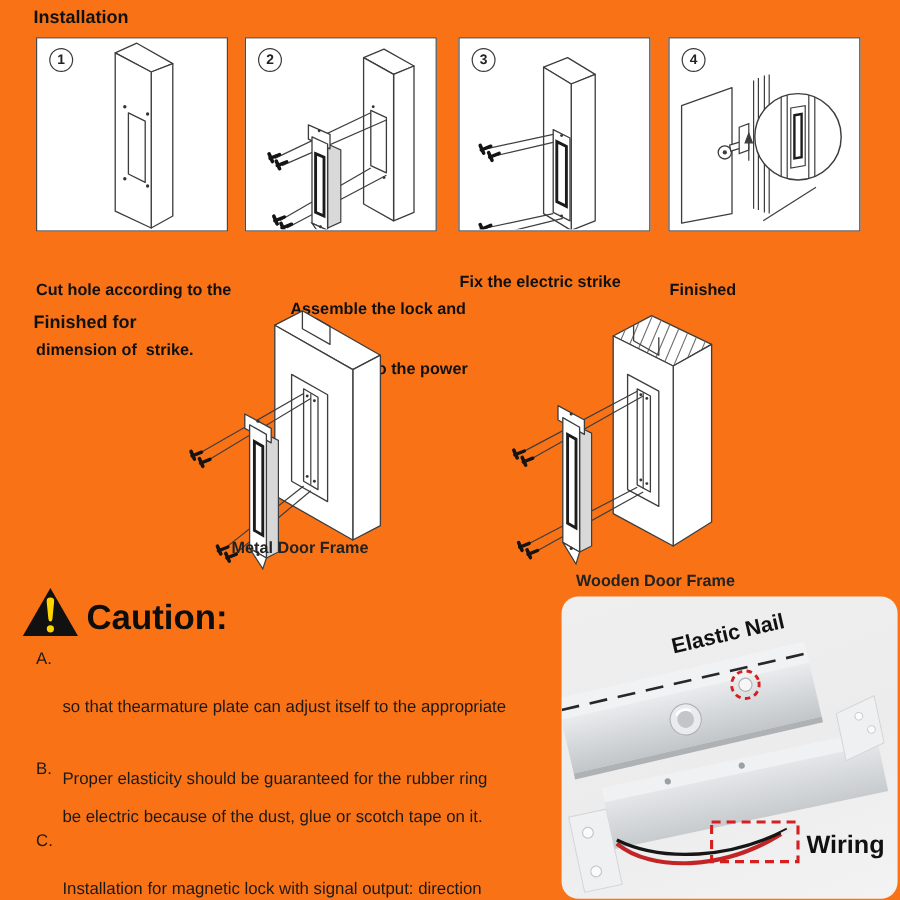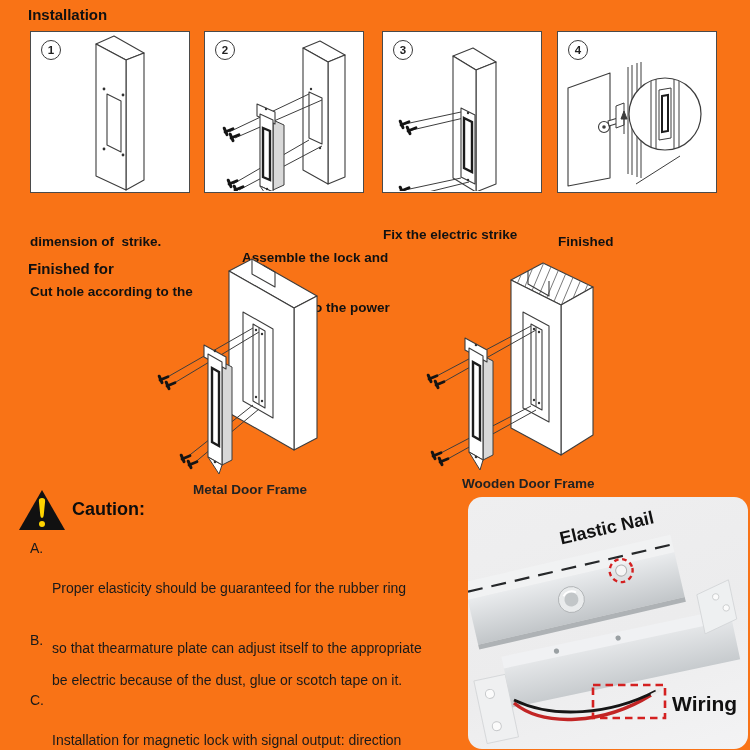--- a/index.html
+++ b/index.html
@@ -5,21 +5,21 @@
   html,body{margin:0;padding:0;background:#888;}
   #page{position:relative;width:750px;height:750px;background:#f97316;overflow:hidden;
         font-family:"Liberation Sans","DejaVu Sans",sans-serif;color:#1c1c1c;}
   .abs{position:absolute;}
   .h1{font-size:15px;font-weight:bold;color:#111;}
   .panel{box-sizing:border-box;width:160px;height:162px;border:1.6px solid #4a4a4a;background:#fff;}
   .stepnum{box-sizing:border-box;width:20px;height:20px;border:1.4px solid #3a3a3a;border-radius:50%;
            font-size:11.5px;font-weight:bold;color:#222;display:flex;align-items:center;justify-content:center;background:#fff;}
   .cap{font-size:13.5px;font-weight:bold;line-height:16.5px;color:#111;white-space:pre;}
   .framecap{font-size:13.5px;font-weight:600;color:#222;white-space:nowrap;}
-  .cautionTitle{font-size:18px;font-weight:bold;color:#0d0d0d;}
+  .cautionTitle{font-size:29px;font-weight:bold;color:#0d0d0d;}
   .citem{display:flex;align-items:flex-start;}
   .cmark{width:22px;flex:0 0 22px;font-size:14px;line-height:20px;color:#1a1a1a;}
   .clines{font-size:14px;line-height:20px;color:#1a1a1a;white-space:pre;}
   .photo{box-sizing:border-box;width:280px;height:252px;border-radius:14px;
          background:linear-gradient(160deg,#efeff0 0%,#ececed 55%,#f3f3f4 100%);overflow:hidden;}
   svg{display:block;}
   .lineart{stroke:#3d3d3d;stroke-width:1.1;fill:#fff;stroke-linejoin:round;}
   .lineartN{stroke:#3d3d3d;stroke-width:1.1;fill:none;stroke-linejoin:round;}
 </style>
 </head>
@@ -150,22 +150,22 @@
           <line x1="116" y1="44" x2="116" y2="120"></line>
             <line x1="121" y1="44" x2="121" y2="120"></line>
           <polygon points="101,58 113,56 113,106 101,108" fill="#fff"></polygon>
           <polygon points="104,64 110,63 110,99 104,100" stroke="#1c1c1c" stroke-width="2"></polygon>
         </g>
       </g>
     </svg>
   </div>
 
   <div class="abs cap" style="left:30px;top:201px;">
+    <div>Cut hole according to the</div>
     <div>dimension of  strike.</div>
-    <div>Cut hole according to the</div>
   </div>
   <div class="abs cap" style="left:206px;top:217px;margin-left:36px;">
     <div>Assemble the lock and</div>
     <div>connect it to the power</div>
     <div>to test</div>
   </div>
   <div class="abs cap" style="left:383px;top:194px;">
     <div>Fix the electric strike</div>
   </div>
   <div class="abs cap" style="left:558px;top:201px;text-align:right;">
@@ -203,21 +203,21 @@
       <circle cx="89" cy="101" r="1.3" fill="#333"></circle>
         <circle cx="89" cy="212" r="1.3" fill="#333"></circle>
     </g>
     <g>
       <use href="#scr" transform="translate(34,130)"></use>
         <use href="#scr" transform="translate(41,136)"></use>
       <use href="#scr" transform="translate(56,209)"></use>
         <use href="#scr" transform="translate(63,215)"></use>
     </g>
   </svg>
-  <div class="abs framecap" style="left:193px;top:482px;">Metal Door Frame</div>
+  <div class="abs framecap" style="left:193px;top:449px;">Metal Door Frame</div>
 
   <svg class="abs" style="left:403px;top:250px;" width="280" height="228" viewBox="0 0 280 228">
     <defs>
         <clipPath id="woodTop">
           <polygon points="108,30 140,13 190,37 158,55"></polygon>
         </clipPath>
       </defs>
     <g>
       <polygon class="lineart" points="108,30 140,13 190,37 158,55"></polygon>
       <g clip-path="url(#woodTop)" stroke="#6b6b6b" stroke-width="0.9">
@@ -258,34 +258,34 @@
       <circle cx="73" cy="95" r="1.3" fill="#333"></circle>
         <circle cx="73" cy="207" r="1.3" fill="#333"></circle>
     </g>
     <g>
       <use href="#scr" transform="translate(26,129)"></use>
         <use href="#scr" transform="translate(33,135)"></use>
       <use href="#scr" transform="translate(30,206)"></use>
         <use href="#scr" transform="translate(37,212)"></use>
     </g>
   </svg>
-  <div class="abs framecap" style="left:462px;top:476px;">Wooden Door Frame</div>
+  <div class="abs framecap" style="left:480px;top:476px;">Wooden Door Frame</div>
 
   <svg class="abs" style="left:18px;top:488px;" width="48" height="44" viewBox="0 0 48 44">
     <polygon points="24,2 47,42 1,42" fill="#111"></polygon>
     <path d="M24,10 q3.4,0 3.1,3.4 l-1.4,14.2 q-0.2,2.4 -1.7,2.4 q-1.5,0 -1.7,-2.4 l-1.4,-14.2 q-0.3,-3.4 3.1,-3.4 Z" fill="#ffd400"></path>
     <circle cx="24" cy="36" r="3" fill="#ffd400"></circle>
   </svg>
   <div class="abs cautionTitle" style="left:72px;top:499px;">Caution:</div>
 
   <div class="abs citem" style="left:30px;top:538px;">
     <div class="cmark">A.</div>
     <div class="clines">
+      <div>so that thearmature plate can adjust itself to the appropriate</div>
       <div>Proper elasticity should be guaranteed for the rubber ring</div>
-      <div>so that thearmature plate can adjust itself to the appropriate</div>
       
     </div>
   </div>
 
   <div class="abs citem" style="left:30px;top:630px;">
     <div class="cmark">B.</div>
     <div class="clines">
       <div>be electric because of the dust, glue or scotch tape on it.</div>
     </div>
   </div>

